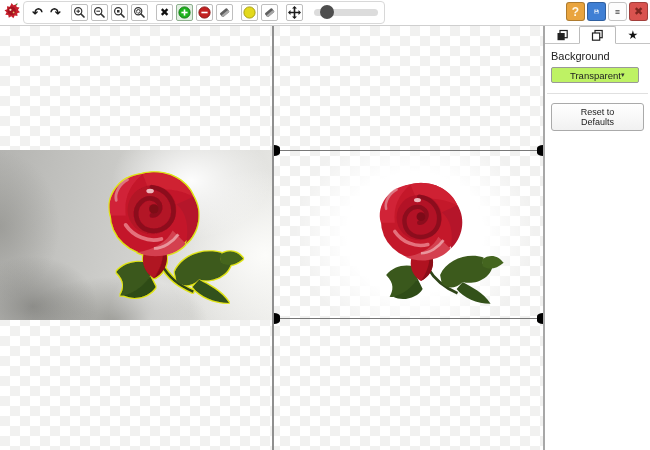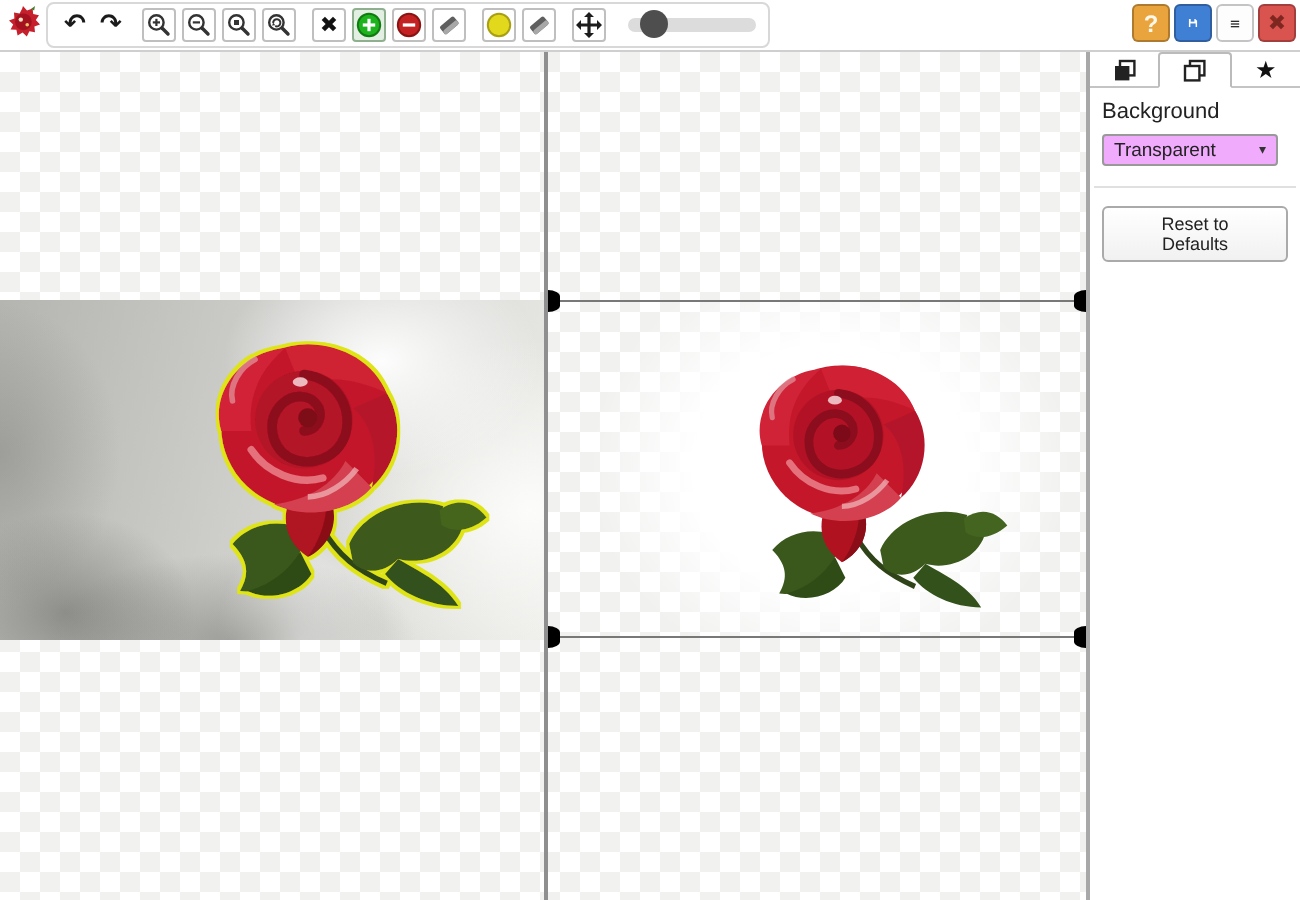--- a/index.html
+++ b/index.html
@@ -62,21 +62,21 @@
   .panel{position:absolute;left:544px;top:26px;width:106px;bottom:0;background:#fff;
          border-left:1px solid #a8a8a8;box-sizing:border-box;z-index:20;}
   .tabbar{display:flex;height:17px;border-bottom:1px solid #c4c4c4;align-items:flex-end;}
   .tab{flex:1;height:16px;display:flex;align-items:center;justify-content:center;}
   .tab.active{border:1px solid #bbb;border-bottom:1px solid #fff;margin-bottom:-1px;
               background:#fff;border-radius:2px 2px 0 0;}
   .tab .star{font-size:12px;color:#111;line-height:1;font-family:"DejaVu Sans", sans-serif;}
   .pcontent{padding:5px 6px;}
   .plabel{font-size:11px;color:#222;margin:1px 0 5px;}
   .pselect{height:16px;border:1px solid #999;border-radius:2px;display:flex;align-items:center;
-           justify-content:space-between;font-size:9.5px;color:#222;padding:0 5px;background:#f0abfc;width:88px;box-sizing:border-box;}
+           justify-content:space-between;font-size:9.5px;color:#222;padding:0 18px;background:#bef264;width:88px;box-sizing:border-box;}
   .pselect .arr{font-size:7px;color:#333;}
   .psep{border-top:1px solid #e0e0e0;margin:10px -4px 9px -4px;}
   .reset{font-size:9px;color:#222;border:1px solid #aaa;border-radius:3px;
          background:linear-gradient(#fff,#f1f1f1);padding:3px 14px;display:inline-block;}
 </style>
 </head>
 <body>
 
 <svg width="0" height="0" style="position:absolute" aria-hidden="true">
   <defs>

